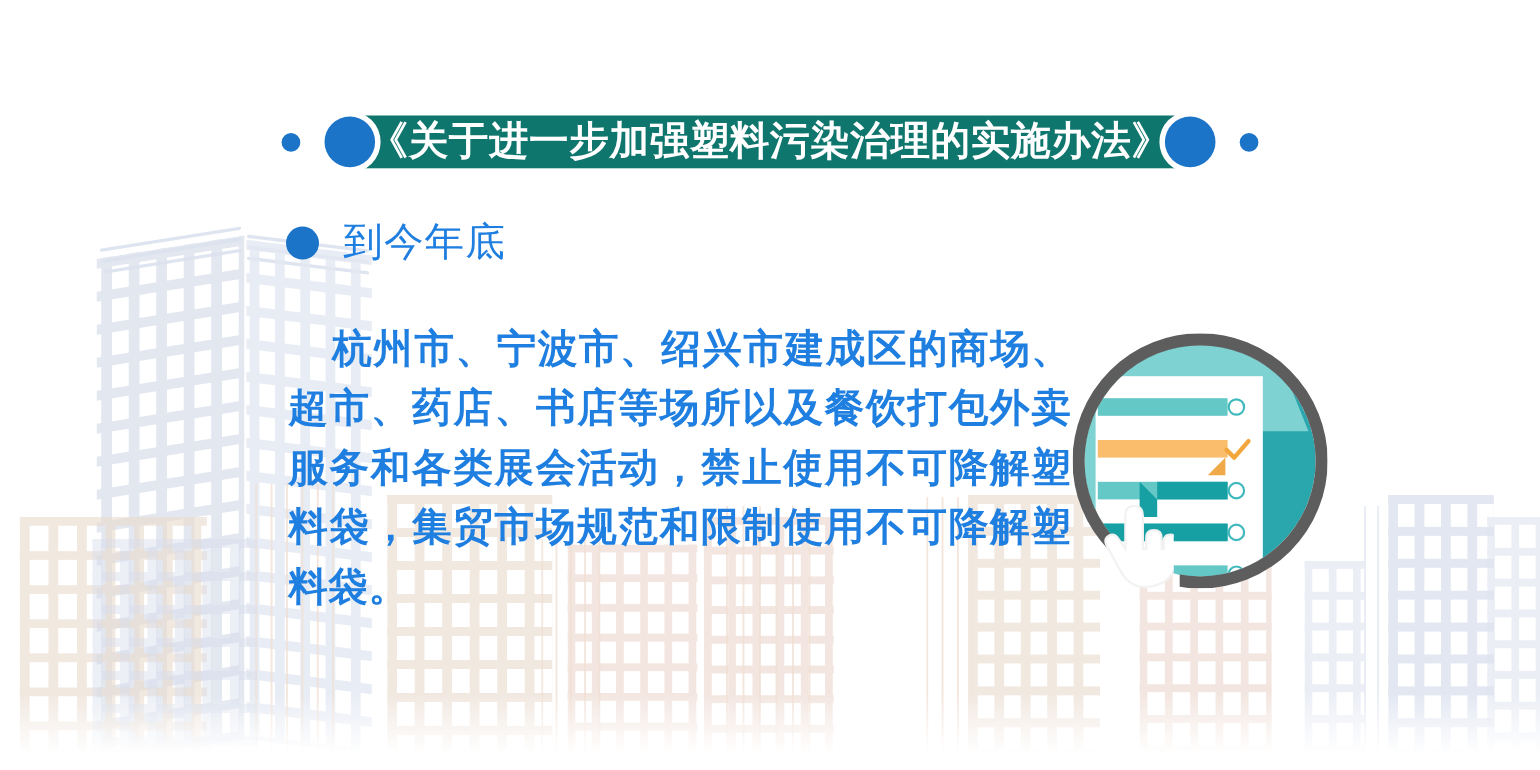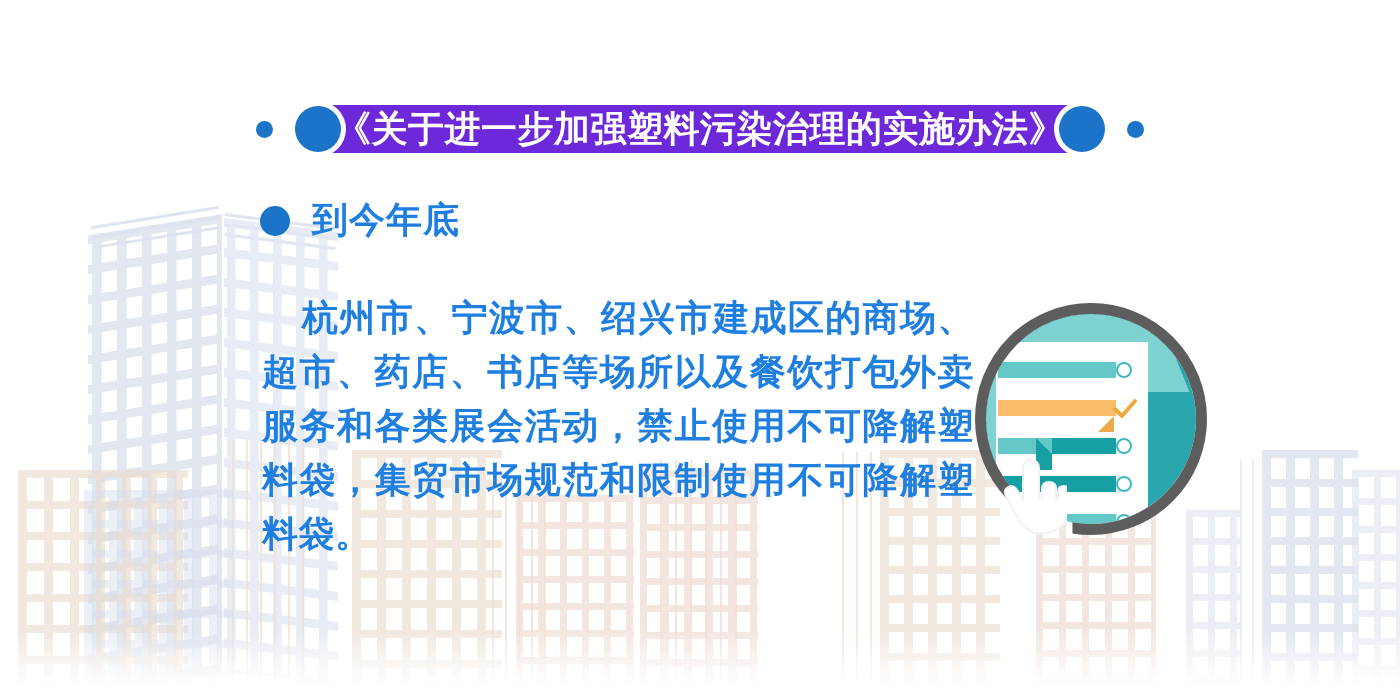--- a/index.html
+++ b/index.html
@@ -137,21 +137,21 @@
     background: #1c74c8;
     flex: none;
     position: relative;
     z-index: 3;
     box-shadow: 0 0 0 5px #ffffff;
   }
   .dot-gap-a { width: 22px; flex: none; }
   .banner {
     position: relative;
     z-index: 1;
-    background: #6d28d9;
+    background: #0f766e;
     color: #ffffff;
     height: 48px;
     line-height: 48px;
     padding: 0 14px;
     margin-left: -20px;
     margin-right: -20px;
     font-size: 36px;
     font-weight: 700;
     letter-spacing: 0.5px;
     white-space: nowrap;
@@ -168,21 +168,21 @@
   }
   .subtitle-bullet {
     width: 30px;
     height: 30px;
     border-radius: 50%;
     background: #1c74c8;
     flex: none;
   }
   .subtitle-text {
     font-size: 36px;
-    font-weight: 700;
+    font-weight: 400;
     color: #1f7fe0;
     letter-spacing: 1px;
   }
 
   .body-text {
     position: absolute;
     left: 262px;
     top: 255px;
     width: 712px;
     font-size: 36px;

